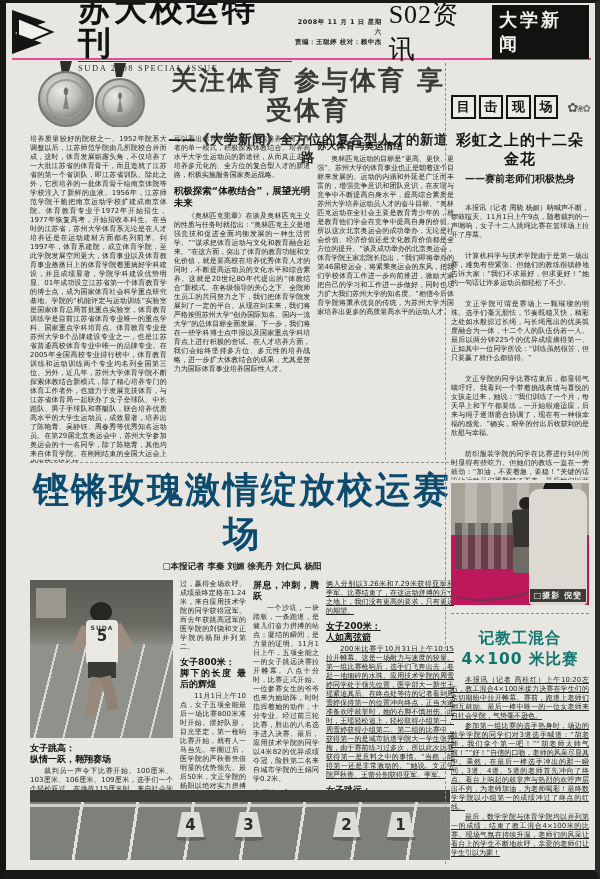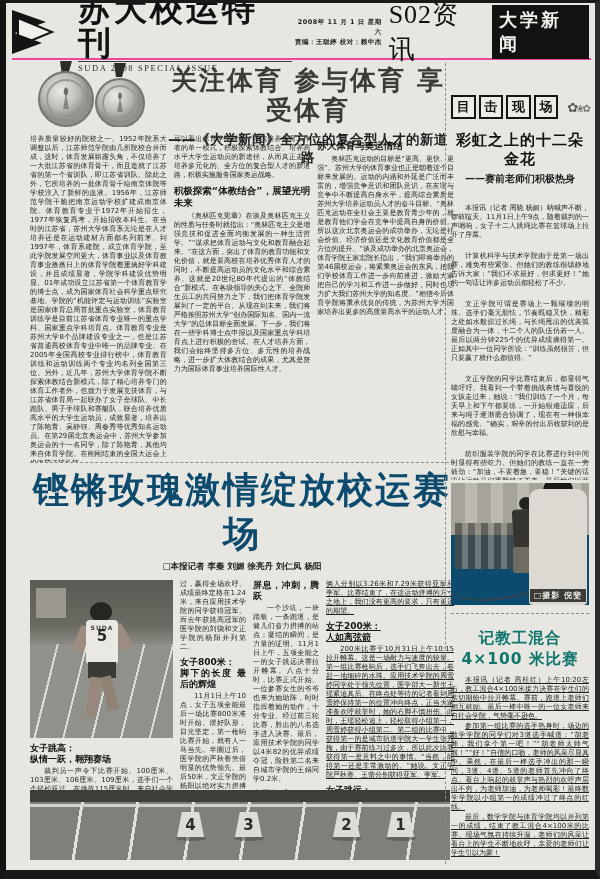--- a/index.html
+++ b/index.html
@@ -92,21 +92,21 @@
   .spot-header{display:flex;align-items:center;gap:3px;margin-top:32px;}
   .spot-box{width:22px;height:20px;border:2px solid #141413;display:flex;align-items:center;
             justify-content:center;font-weight:bold;font-size:13px;color:#121211;background:#edebe4;}
   .flower{margin-left:6px;font-size:13px;color:#55544e;letter-spacing:-2px;}
   .flower .f2{font-size:10px;color:#7a7971;}
   .rope-title{text-align:center;font-weight:bold;font-size:15px;letter-spacing:1px;color:#131312;margin-top:12px;}
   .rope-deck{text-align:center;font-weight:bold;font-size:10px;color:#222;margin-top:3px;}
   .rope-body{height:288px;overflow:hidden;font-size:7px;line-height:9px;text-align:justify;color:#242422;margin-top:6px;}
   .rope-body p{margin:12px 0 1px;text-indent:2em;}
 
-  .rope-photo{position:relative;height:122px;background:#0c4a6e;overflow:hidden;margin-top:3px;}
+  .rope-photo{position:relative;height:122px;background:#be185d;overflow:hidden;margin-top:3px;}
   .jp-bldg{position:absolute;left:0;top:0;right:0;height:52px;
            background:repeating-linear-gradient(90deg,#a6a39b 0 14px,#bcb9b1 14px 26px);}
   .jp-crowd{position:absolute;left:4px;top:40px;width:90px;height:46px;
             background:repeating-linear-gradient(90deg,#4c4b46 0 7px,#8b887f 7px 13px);opacity:.75;}
   .jp-jumper{position:absolute;left:62px;top:26px;width:26px;height:40px;background:#35342f;border-radius:4px;transform:rotate(-4deg);}
   .jp-jhead{position:absolute;left:68px;top:14px;width:14px;height:13px;border-radius:50%;background:#23221f;}
   .jp-jlegs{position:absolute;left:62px;top:64px;width:24px;height:26px;background:#6f6c64;border-radius:3px;}
   .jp-fore{position:absolute;right:2px;top:6px;width:58px;height:116px;background:#dbd9d2;border-radius:10px 10px 4px 4px;}
   .jp-fhead{position:absolute;right:16px;top:-6px;width:30px;height:26px;border-radius:50%;background:#191917;}
   .jp-rope{position:absolute;left:-8px;top:56px;width:120px;height:60px;border:2px solid #45443f;

